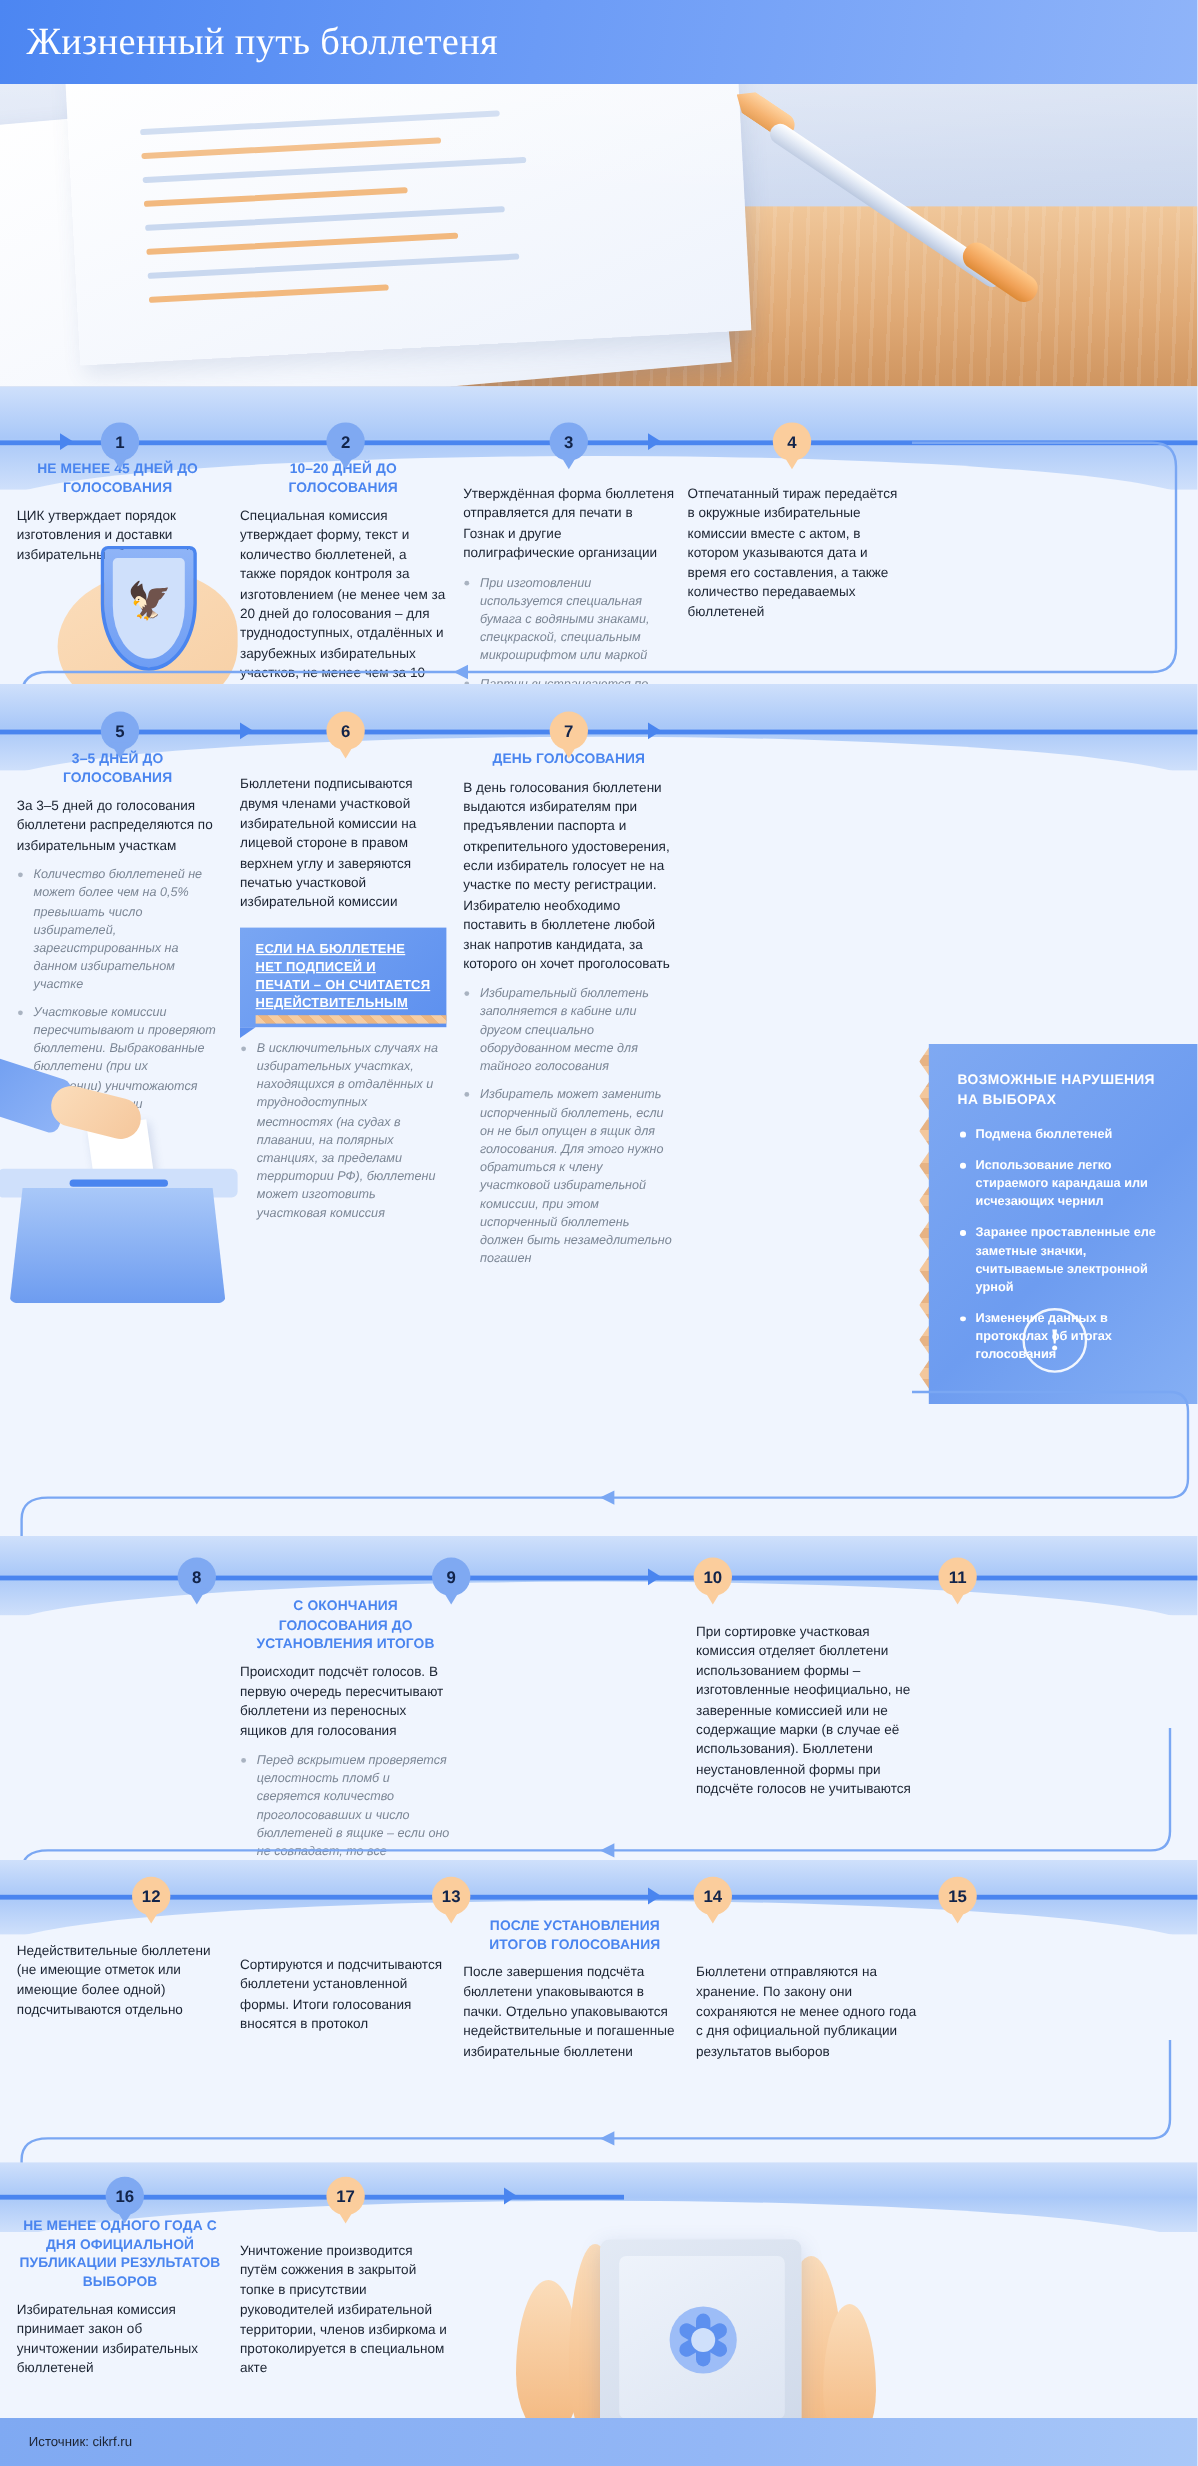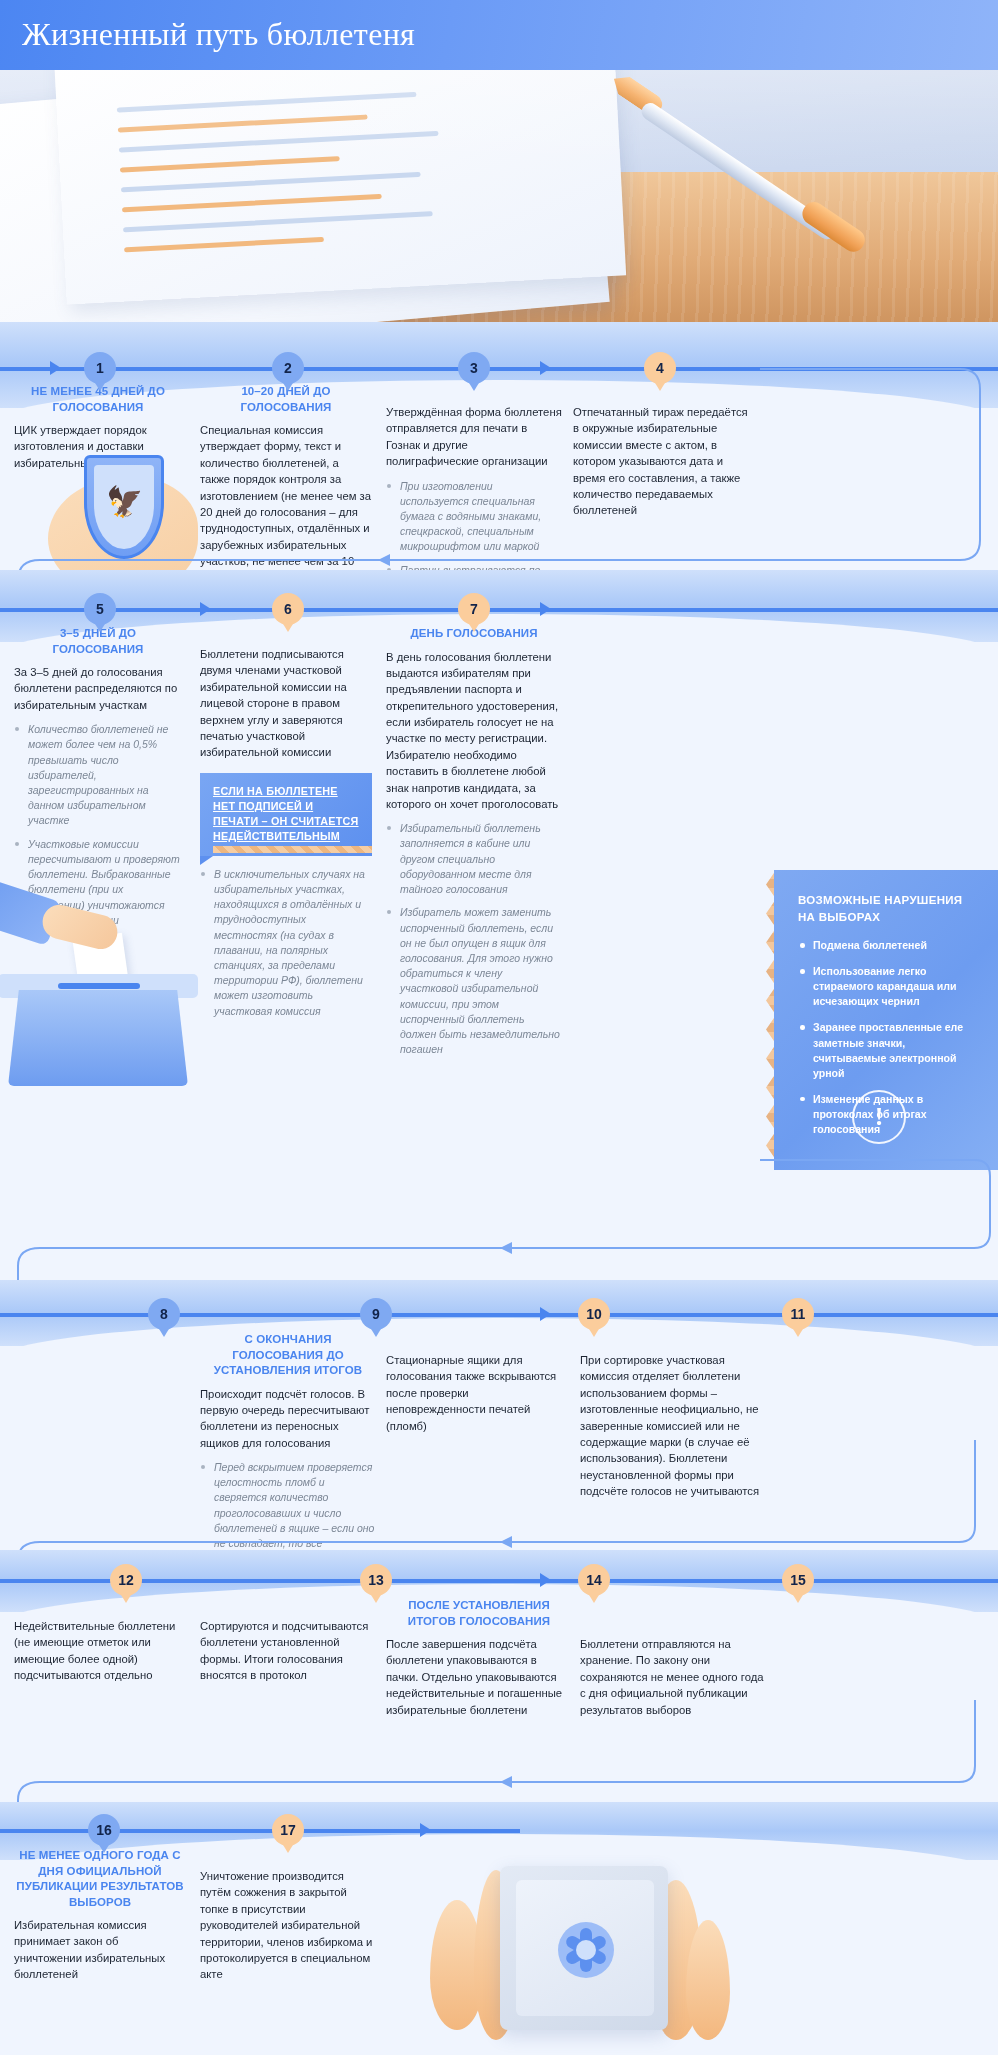--- a/index.html
+++ b/index.html
@@ -451,23 +451,20 @@
     <span>11</span>
     </div>
 
   <div class="col" style="left:200px;top:1332px;width:176px;">
     <div class="coltitle ctr">С ОКОНЧАНИЯ ГОЛОСОВАНИЯ ДО УСТАНОВЛЕНИЯ ИТОГОВ</div>
     <div class="body">Происходит подсчёт голосов. В первую очередь пересчитывают бюллетени из переносных ящиков для голосования</div>
     <ul class="bul">
       <li>Перед вскрытием проверяется целостность пломб и сверяется количество проголосовавших и число бюллетеней в ящике – если оно не совпадает, то все бюллетени из ящика признаются недействительными</li>
     </ul>
   </div>
-  <div class="col" style="left:386px;top:1352px;width:180px;">
-    <div class="body" style="margin-top:0">Стационарные ящики для голосования также вскрываются после проверки неповрежденности печатей (пломб)</div>
-  </div>
   <div class="col" style="left:580px;top:1352px;width:186px;">
     <div class="body" style="margin-top:0">При сортировке участковая комиссия отделяет бюллетени использованием формы – изготовленные неофициально, не заверенные комиссией или не содержащие марки (в случае её использования). Бюллетени неустановленной формы при подсчёте голосов не учитываются</div>
   </div>
 
   <svg class="path" style="left:0;top:1440px;width:998px;height:140px;">
     <path d="M 975 0 L 975 86 Q 975 102 959 102 L 40 102 Q 18 102 18 120 L 18 140" fill="none" stroke="#7aa7f3" stroke-width="2"></path>
     <polygon points="512,96 512,108 500,102" fill="#7aa7f3"></polygon>
   </svg>
 
   <div class="band" style="top:1550px;height:62px;"></div>
@@ -486,21 +483,21 @@
     <span>14</span>
     </div>
   <div class="pin peach" style="left:782px;top:1564px;">
     <span>15</span>
     </div>
 
   <div class="col" style="left:14px;top:1618px;width:172px;">
     <div class="body" style="margin-top:0">Недействительные бюллетени (не имеющие отметок или имеющие более одной) подсчитываются отдельно</div>
   </div>
   <div class="col" style="left:200px;top:1618px;width:176px;">
-    <div class="body" style="margin-top:0">Сортируются и подсчитываются бюллетени установленной формы. Итоги голосования вносятся в протокол</div>
+    <div class="body" style="margin-top:12px">Сортируются и подсчитываются бюллетени установленной формы. Итоги голосования вносятся в протокол</div>
   </div>
   <div class="col" style="left:386px;top:1598px;width:186px;">
     <div class="coltitle ctr">ПОСЛЕ УСТАНОВЛЕНИЯ ИТОГОВ ГОЛОСОВАНИЯ</div>
     <div class="body">После завершения подсчёта бюллетени упаковываются в пачки. Отдельно упаковываются недействительные и погашенные избирательные бюллетени</div>
   </div>
   <div class="col" style="left:580px;top:1618px;width:186px;">
     <div class="body" style="margin-top:18px">Бюллетени отправляются на хранение. По закону они сохраняются не менее одного года с дня официальной публикации результатов выборов</div>
   </div>
 
   <svg class="path" style="left:0;top:1700px;width:998px;height:140px;">
@@ -538,14 +535,17 @@
     </div>
     <div class="door"></div>
     <div class="doorin"></div>
     <div class="wheel"></div>
     <div class="spoke"></div>
     <div class="spoke b"></div>
     <div class="spoke c"></div>
     <div class="hub"></div>
   </div>
 
+  <div class="footer">
+    <span>Источник: cikrf.ru</span>
+  </div>
 
 </div>
 
 </body></html>

